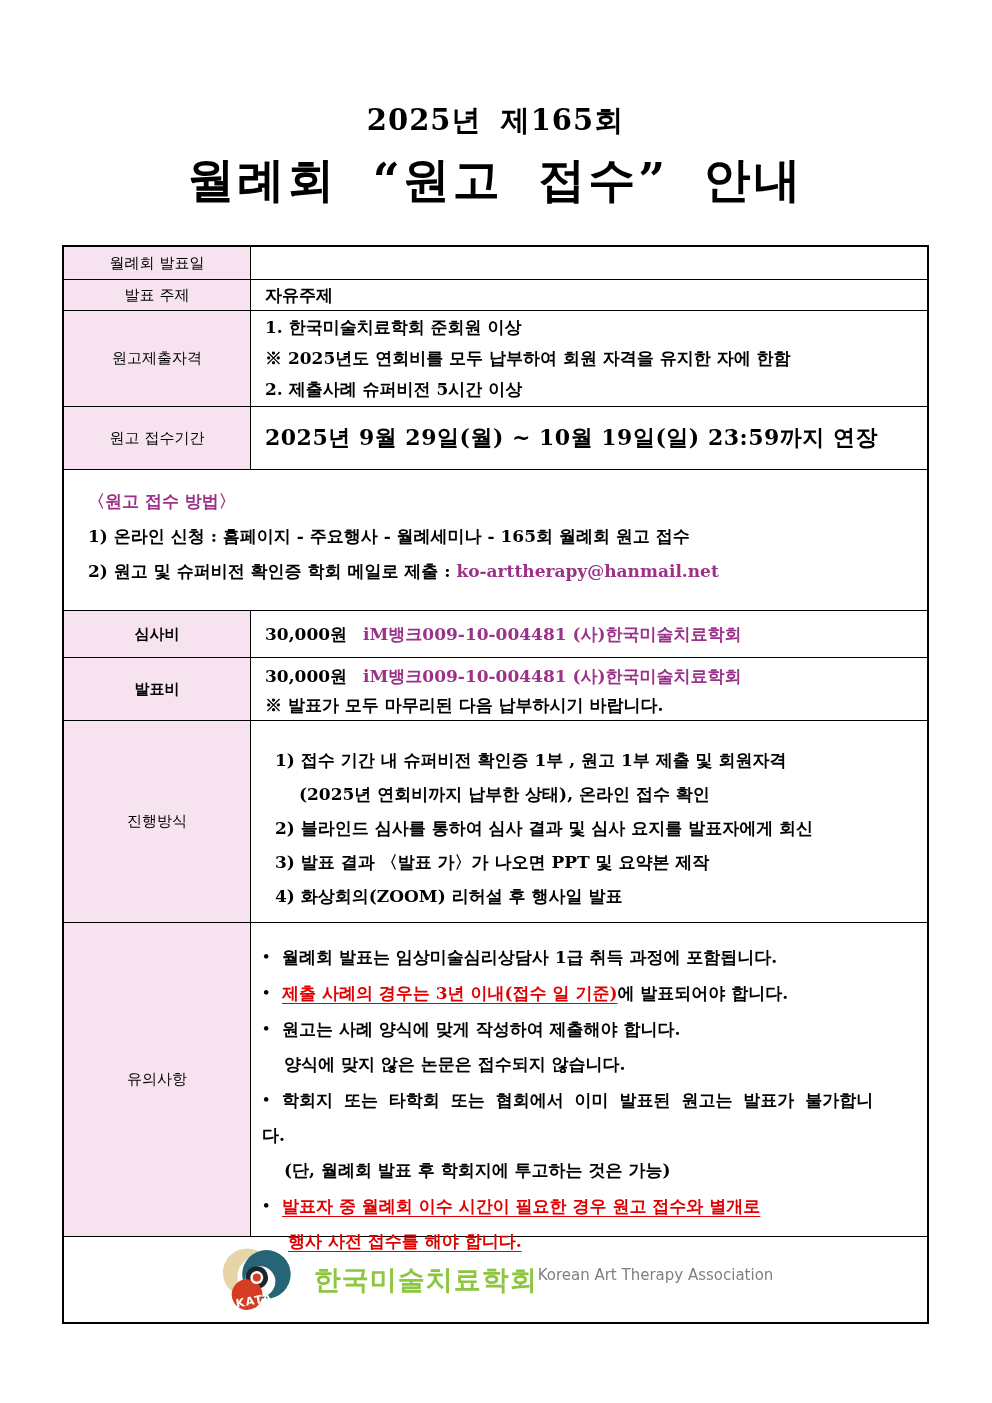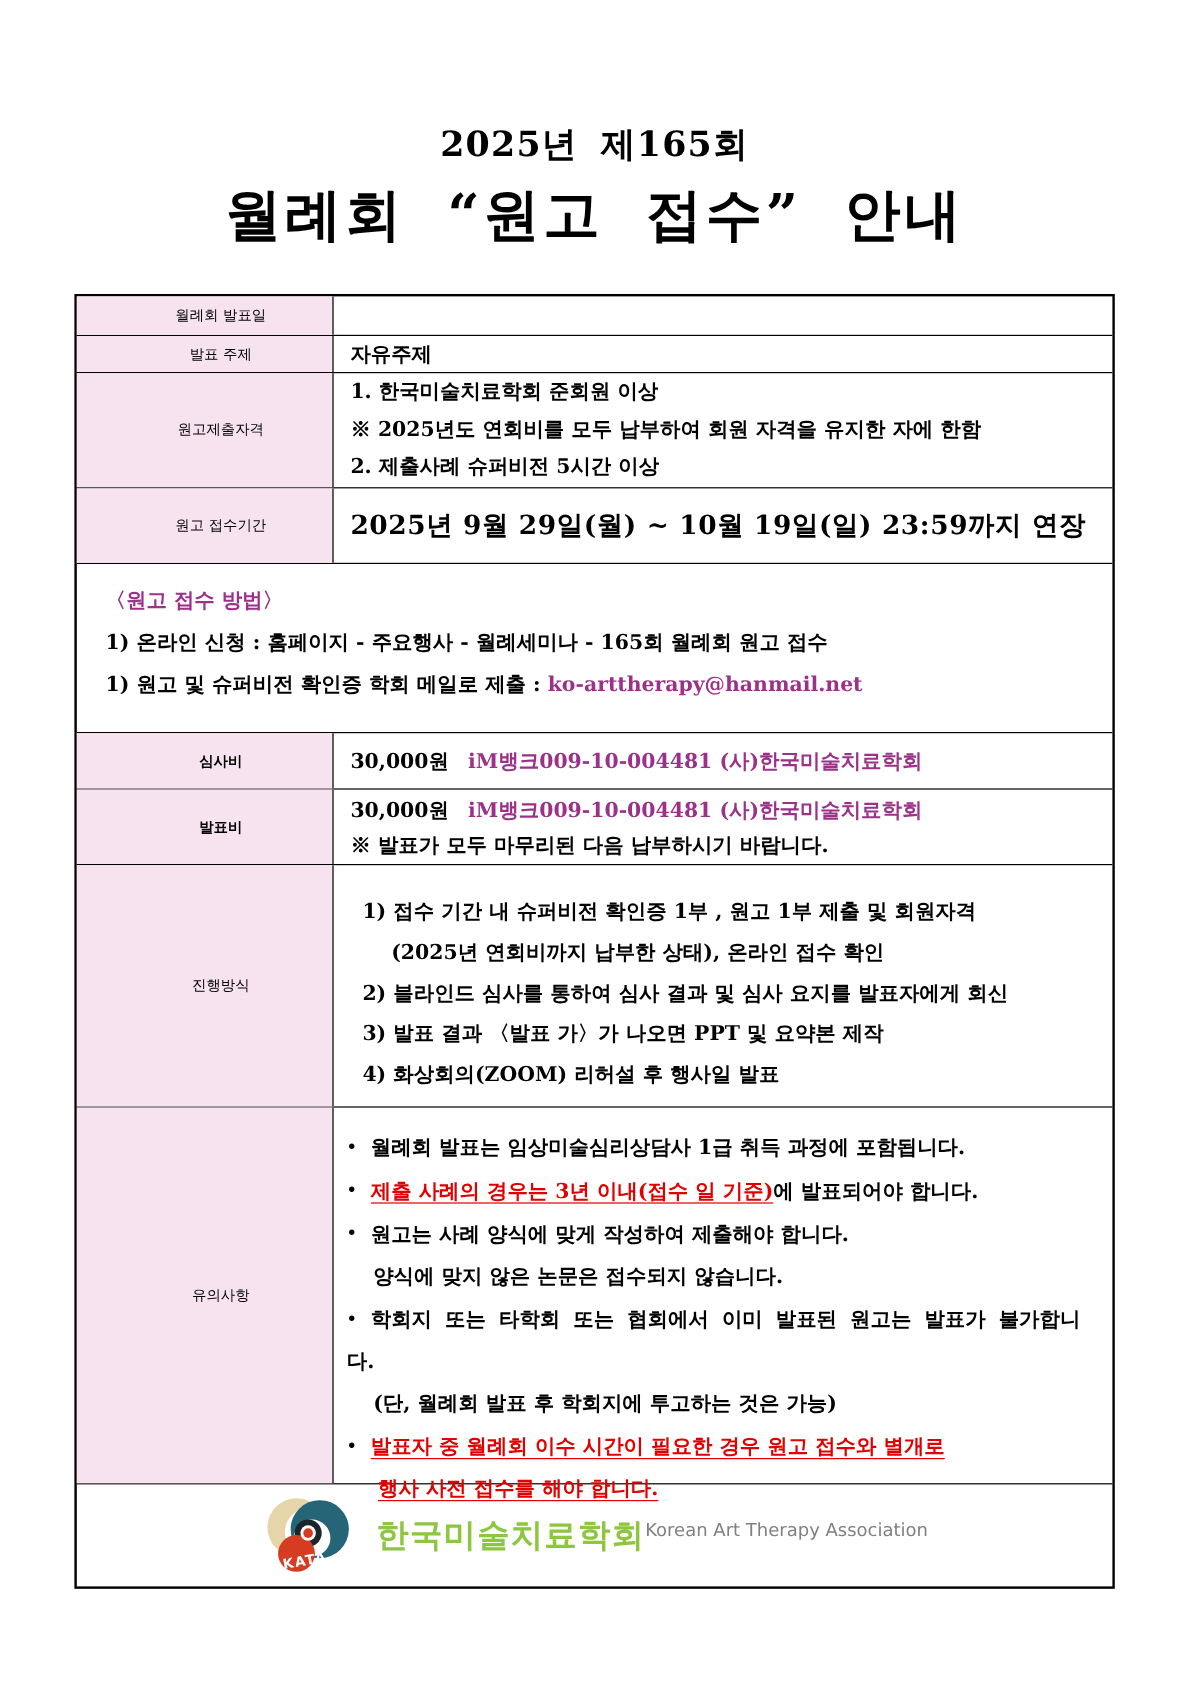--- a/index.html
+++ b/index.html
@@ -12,21 +12,21 @@
   .titles{padding-top:102px;text-align:center;}
   .title-line1{font-size:29px;line-height:36px;font-weight:600;letter-spacing:1px;word-spacing:8px;}
   .title-line2{margin-top:12px;font-size:47px;line-height:60px;font-weight:700;letter-spacing:3px;word-spacing:16px;}
   
   .table{margin-top:35px;border:2px solid #000;}
   .row{display:flex;box-sizing:border-box;border-top:1px solid #000;}
   .row:first-child{border-top:none;}
   .cell-label{
     width:186px;flex:0 0 186px;background:#f6e3ef;border-right:1px solid #000;
     display:flex;align-items:center;justify-content:center;
-    font-size:12px;font-weight:400;text-align:center;padding-left:27px;
+    font-size:15px;font-weight:400;text-align:center;
   }
   .cell-content{flex:1;box-sizing:border-box;font-weight:700;font-size:17px;}
   .full-cell{flex:1;box-sizing:border-box;}
   .r-date{height:32px}.r-topic{height:31px}.r-qual{height:96px}.r-period{height:63px}
   .r-method{height:141px}.r-fee1{height:47px}.r-fee2{height:63px}
   .r-process{height:202px}.r-notes{height:314px}.r-logo{height:86px}
   .vcenter{display:flex;flex-direction:column;justify-content:center;}
   .pad-l{padding-left:14px;}
   .qual-lines{line-height:31px;}
   .period-value{font-size:22px;letter-spacing:0.5px;}
@@ -86,21 +86,21 @@
     <div class="row r-period">
       <div class="cell-label">원고 접수기간</div>
       <div class="cell-content vcenter pad-l period-value">2025년 9월 29일(월) ~ 10월 19일(일) 23:59까지 연장</div>
     </div>
 
     <div class="row r-method">
       <div class="full-cell method">
         <div class="method-heading">〈원고 접수 방법〉</div>
         <div>1) 온라인 신청 : 홈페이지 - 주요행사 - 월례세미나 - 165회 월례회 원고 접수</div>
         <div>
-          <span>1) 원고 및 슈퍼비전 확인증 학회 메일로 제출 : </span><span class="purple">ko-arttherapy@hanmail.net</span>
+          <span>2) 원고 및 슈퍼비전 확인증 학회 메일로 제출 : </span><span class="purple">ko-arttherapy@hanmail.net</span>
         </div>
       </div>
     </div>
 
     <div class="row r-fee1">
       <div class="cell-label" style="font-weight:700">심사비</div>
       <div class="cell-content vcenter pad-l">
         <div class="fee-line">
           <span>30,000원</span><span class="purple account">iM뱅크009-10-004481 (사)한국미술치료학회</span>
         </div>

